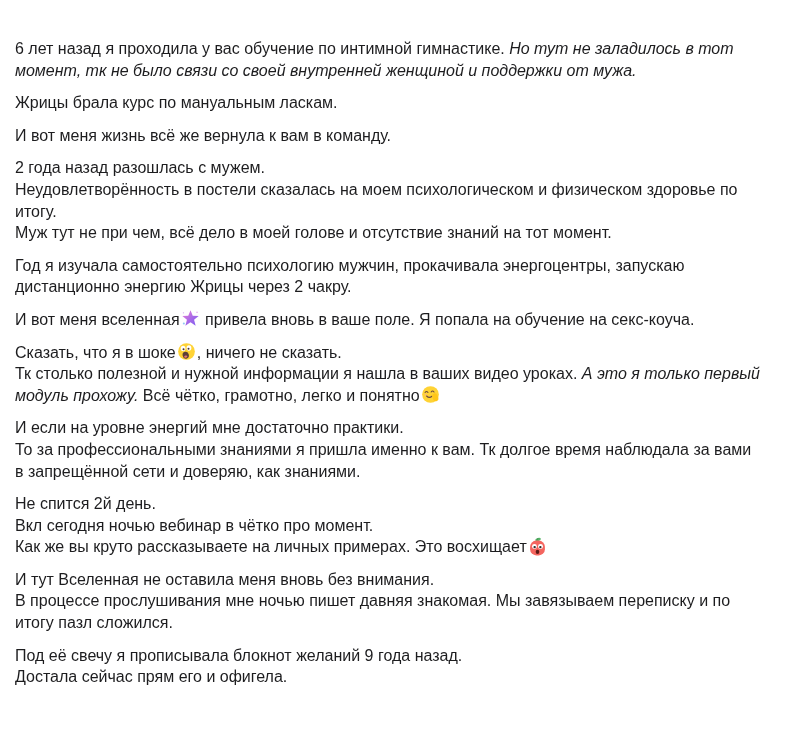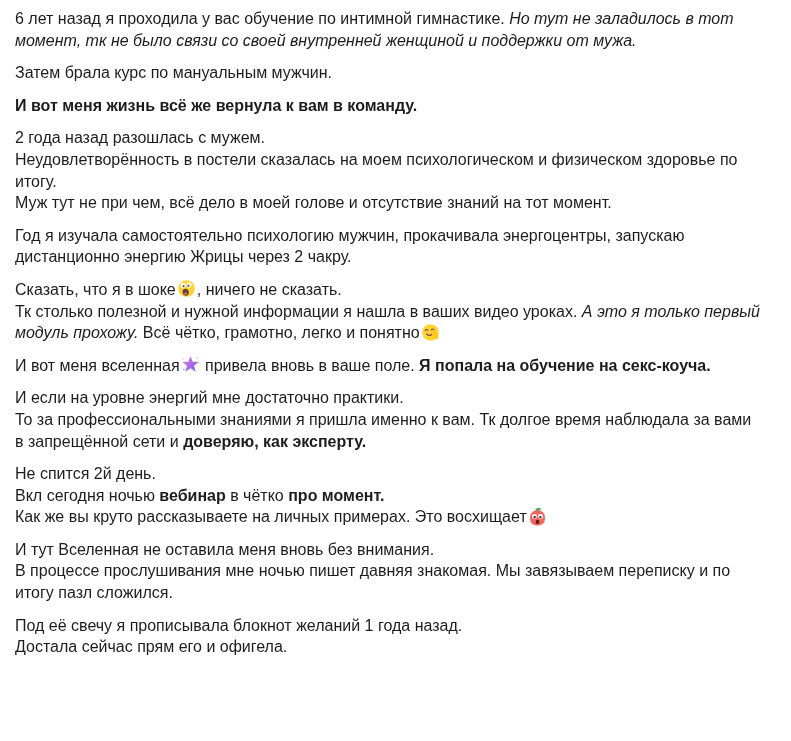--- a/index.html
+++ b/index.html
@@ -11,96 +11,97 @@
     width: 791px;
     height: 741px;
     overflow: hidden;
     font-family: "Liberation Sans", "DejaVu Sans", sans-serif;
     color: #1d1d1f;
   }
   .doc {
     box-sizing: border-box;
     width: 786px;
     padding: 8px 10px 0 15px;
+    margin-top: 30px;
   }
   .para {
     margin: 0 0 11px 0;
     font-size: 16px;
     line-height: 21.6px;
     white-space: pre-wrap;
     max-width: 748px;
   }
   .para:last-child { margin-bottom: 0; }
   .r { font-weight: 400; font-style: normal; }
-  .b { font-weight: 700; font-style: normal; text-align: center; }
+  .b { font-weight: 400; font-style: normal; text-align: center; }
   .i { font-weight: 400; font-style: italic; }
   .emoji {
     display: inline-block;
     width: 19px;
     height: 19px;
     vertical-align: -3.5px;
     margin: 0 1px;
   }
   .emoji svg { display: block; width: 100%; height: 100%; }
 </style>
 </head>
 <body>
 
 <main class="doc">
   <div>
       <p class="para"><span class="r">6 лет назад я проходила у вас обучение по интимной гимнастике. </span><span class="i">Но тут не заладилось в тот момент, тк не было связи со своей внутренней женщиной и поддержки от мужа.</span></p>
-      <p class="para"><span class="r">Затем брала курс по мануальным мужчин.
+      <p class="para"><span class="r">Жрицы брала курс по мануальным ласкам.
 </span></p>
       <p class="para"><span class="b">И вот меня жизнь всё же вернула к вам в команду.</span></p>
       <p class="para"><span class="r">2 года назад разошлась с мужем.
 Неудовлетворённость в постели сказалась на моем психологическом и физическом здоровье по итогу.
 Муж тут не при чем, всё дело в моей голове и отсутствие знаний на тот момент.</span></p>
       <p class="para"><span class="r">Год я изучала самостоятельно психологию мужчин, прокачивала энергоцентры, запускаю дистанционно энергию Жрицы через 2 чакру.</span></p>
+      <p class="para"><span class="r">И вот меня вселенная</span><span class="emoji"><svg viewBox="0 0 20 20">
+            <defs>
+              <linearGradient id="gsp" x1="0" y1="0" x2="1" y2="1">
+                <stop offset="0" stop-color="#ef7ed6"></stop>
+                <stop offset="0.55" stop-color="#a76ae8"></stop>
+                <stop offset="1" stop-color="#7b5cf0"></stop>
+              </linearGradient>
+            </defs>
+            <path d="M10 1.3 L12.35 7.05 L18.6 7.45 L13.75 11.4 L15.4 17.5 L10 14.05 L4.6 17.5 L6.25 11.4 L1.4 7.45 L7.65 7.05 Z" fill="url(#gsp)"></path>
+            <circle cx="3" cy="15.2" r="1.1" fill="#8fc9f3"></circle>
+            <circle cx="16.9" cy="3.4" r="0.9" fill="#e9b7f2"></circle>
+            <circle cx="2.6" cy="4" r="0.7" fill="#cfa6f0"></circle>
+          </svg></span><span class="r"> привела вновь в ваше поле. </span><span class="b">Я попала на обучение на секс-коуча.</span></p>
       <p class="para"><span class="r">Сказать, что я в шоке</span><span class="emoji"><svg viewBox="0 0 20 20">
             <circle cx="10" cy="10" r="8.8" fill="#ffd335"></circle>
             <ellipse cx="6.4" cy="6.9" rx="2.5" ry="2.9" fill="#ffffff"></ellipse>
             <ellipse cx="12.6" cy="6.2" rx="2.5" ry="2.9" fill="#ffffff"></ellipse>
             <circle cx="6.9" cy="7.7" r="1.05" fill="#4e342e"></circle>
             <circle cx="12.1" cy="7" r="1.05" fill="#4e342e"></circle>
             <ellipse cx="9.2" cy="13.9" rx="3.3" ry="3.7" fill="#5d4037" transform="rotate(-12 9.2 13.9)"></ellipse>
             <ellipse cx="9.2" cy="15.4" rx="1.7" ry="1.1" fill="#e57373" transform="rotate(-12 9.2 15.4)"></ellipse>
           </svg></span><span class="r">, ничего не сказать.
 Тк столько полезной и нужной информации я нашла в ваших видео уроках. </span><span class="i">А это я только первый модуль прохожу.</span><span class="r"> Всё чётко, грамотно, легко и понятно</span><span class="emoji"><svg viewBox="0 0 20 20">
             <circle cx="10" cy="10" r="8.8" fill="#ffd335"></circle>
             <path d="M4.3 7.9 Q5.8 5.9 7.3 7.9" stroke="#6d4c41" stroke-width="1.1" fill="none" stroke-linecap="round"></path>
             <path d="M10.7 7.4 Q12.2 5.4 13.7 7.4" stroke="#6d4c41" stroke-width="1.1" fill="none" stroke-linecap="round"></path>
             <path d="M5.9 11.6 Q8.6 14.4 11.6 11.9" stroke="#6d4c41" stroke-width="1.2" fill="none" stroke-linecap="round"></path>
             <rect x="12.2" y="8.8" width="5.6" height="8.4" rx="2.7" fill="#ffc61a" transform="rotate(-20 15 13)"></rect>
             <ellipse cx="5" cy="10.2" rx="1.3" ry="0.8" fill="#f8a5a5" opacity="0.7"></ellipse>
           </svg></span></p>
-      <p class="para"><span class="r">И вот меня вселенная</span><span class="emoji"><svg viewBox="0 0 20 20">
-            <defs>
-              <linearGradient id="gsp" x1="0" y1="0" x2="1" y2="1">
-                <stop offset="0" stop-color="#ef7ed6"></stop>
-                <stop offset="0.55" stop-color="#a76ae8"></stop>
-                <stop offset="1" stop-color="#7b5cf0"></stop>
-              </linearGradient>
-            </defs>
-            <path d="M10 1.3 L12.35 7.05 L18.6 7.45 L13.75 11.4 L15.4 17.5 L10 14.05 L4.6 17.5 L6.25 11.4 L1.4 7.45 L7.65 7.05 Z" fill="url(#gsp)"></path>
-            <circle cx="3" cy="15.2" r="1.1" fill="#8fc9f3"></circle>
-            <circle cx="16.9" cy="3.4" r="0.9" fill="#e9b7f2"></circle>
-            <circle cx="2.6" cy="4" r="0.7" fill="#cfa6f0"></circle>
-          </svg></span><span class="r"> привела вновь в ваше поле. </span><span class="b">Я попала на обучение на секс-коуча.</span></p>
       <p class="para"><span class="r">И если на уровне энергий мне достаточно практики.
-То за профессиональными знаниями я пришла именно к вам. Тк долгое время наблюдала за вами в запрещённой сети и </span><span class="b">доверяю, как эксперту.</span></p>
+То за профессиональными знаниями я пришла именно к вам. Тк долгое время наблюдала за вами в запрещённой сети и </span><span class="b">доверяю, как знаниями.</span></p>
       <p class="para"><span class="r">Не спится 2й день.
 Вкл сегодня ночью </span><span class="b">вебинар</span><span class="r"> в чётко </span><span class="b">про момент.</span><span class="r">
 Как же вы круто рассказываете на личных примерах. Это восхищает</span><span class="emoji"><svg viewBox="0 0 20 20">
             <ellipse cx="10.6" cy="2.6" rx="3" ry="1.7" fill="#58b368" transform="rotate(-14 10.6 2.6)"></ellipse>
             <path d="M9.4 3.4 L10.6 1.2" stroke="#3d8b4f" stroke-width="0.8"></path>
             <rect x="2.2" y="3.8" width="15.6" height="15.6" rx="6.5" fill="#f4655f"></rect>
             <circle cx="6.8" cy="10" r="2.6" fill="#ffffff"></circle>
             <circle cx="13.2" cy="10" r="2.6" fill="#ffffff"></circle>
             <circle cx="7" cy="10.6" r="1.25" fill="#2b2b2b"></circle>
             <circle cx="13" cy="10.6" r="1.25" fill="#2b2b2b"></circle>
             <ellipse cx="10" cy="15.6" rx="1.9" ry="2.3" fill="#5d1a16"></ellipse>
           </svg></span></p>
       <p class="para"><span class="r">И тут Вселенная не оставила меня вновь без внимания.
 В процессе прослушивания мне ночью пишет давняя знакомая. Мы завязываем переписку и по итогу пазл сложился.</span></p>
-      <p class="para"><span class="r">Под её свечу я прописывала блокнот желаний 1 года назад.
+      <p class="para"><span class="r">Под её свечу я прописывала блокнот желаний 9 года назад.
 Достала сейчас прям его и офигела.</span></p>
     </div>
 </main>
 
 </body></html>

